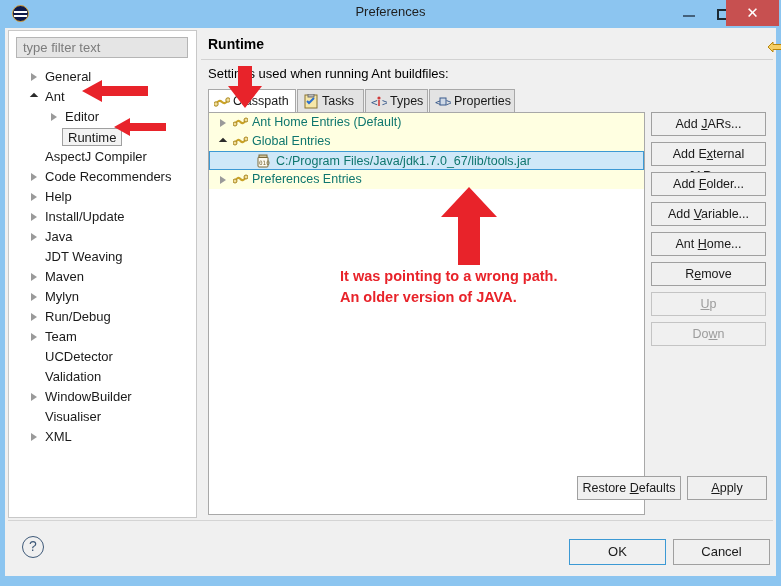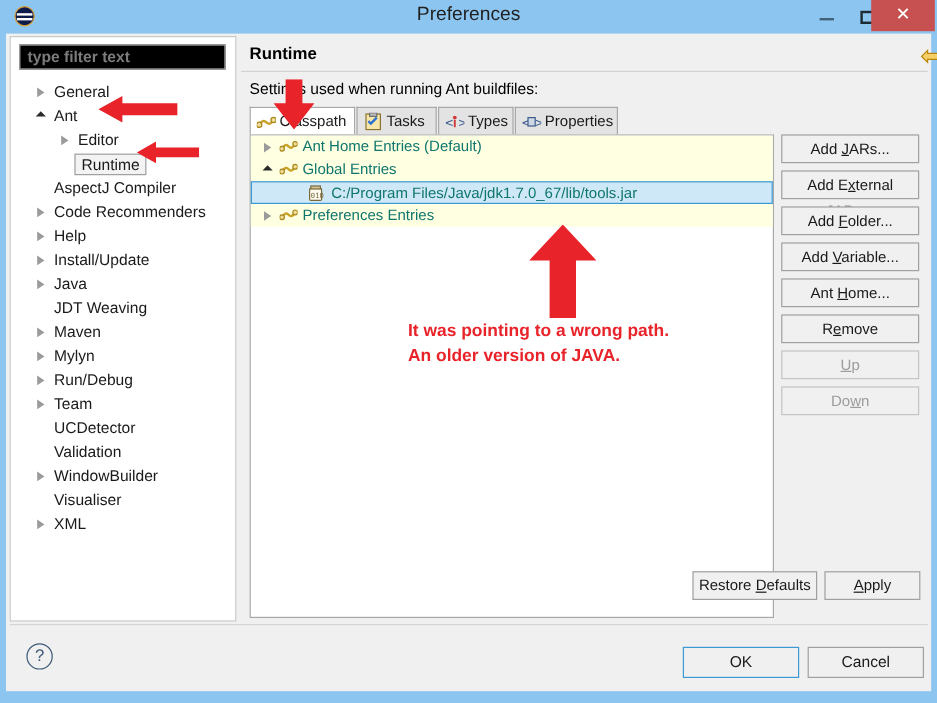--- a/index.html
+++ b/index.html
@@ -29,21 +29,21 @@
     overflow: hidden;
   }
   .app-icon .bar1, .app-icon .bar2 {
     position: absolute; left: 1px; width: 13px; height: 2px; background: #ffffff;
   }
   .app-icon .bar1 { top: 5px; }
   .app-icon .bar2 { top: 9px; }
   .title-text {
     position: absolute; left: 0; top: 4px; width: 781px;
     text-align: center;
-    font-size: 16px; color: #1f1f1f;
+    font-size: 13px; color: #1f1f1f;
     font-family: "Liberation Sans", sans-serif;
   }
   .win-btn {
     position: absolute; top: 0; height: 28px;
     cursor: default;
   }
   .btn-min { left: 672px; width: 34px; }
   .btn-max { left: 706px; width: 34px; }
   .btn-close { left: 726px; top: 0px; width: 53px; height: 26px; background: #c75050; }
   .min-glyph {
@@ -66,21 +66,21 @@
   
   .sidebar {
     position: absolute; left: 3px; top: 2px; width: 189px; height: 488px;
     background: #ffffff;
     border: 1px solid #c8c8c8;
     box-sizing: border-box;
     overflow: hidden;
   }
   .filter-box {
     position: absolute; left: 7px; top: 6px; width: 172px; height: 21px;
-    border: 1px solid #b5b5b5; background: #000000; box-sizing: border-box; font-weight: bold;
+    border: 1px solid #b5b5b5; background: #e5e5e5; box-sizing: border-box;
   }
   .filter-box span {
     position: absolute; left: 6px; top: 2px;
     font-size: 13px; color: #7c7c7c;
   }
   .tree-list { position: absolute; left: 0; top: 36px; width: 189px; }
   .tree-item {
     position: relative; height: 20px; line-height: 20px;
     font-size: 13px; color: #1a1a1a; white-space: nowrap;
   }

